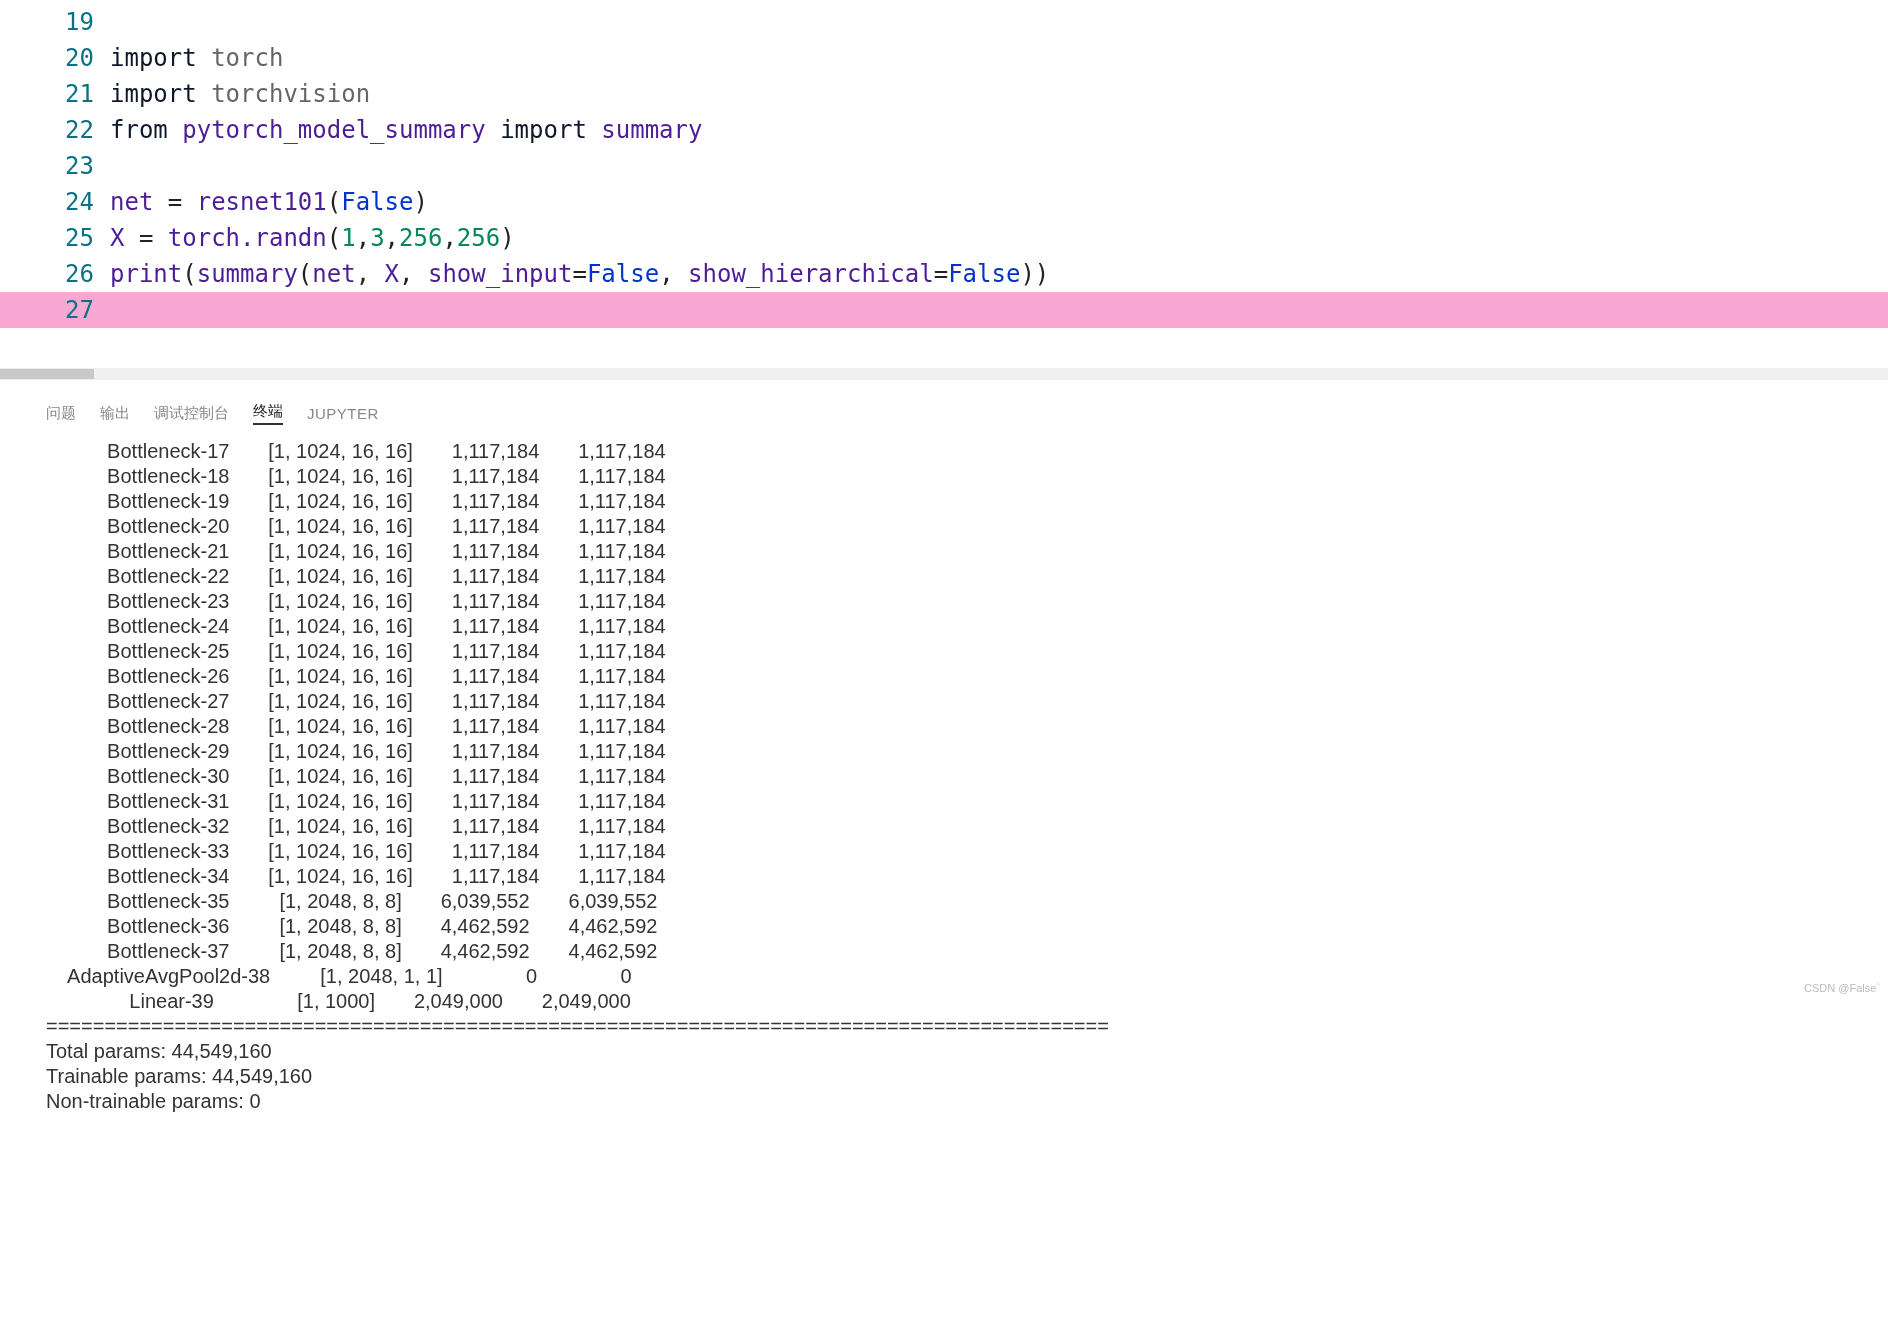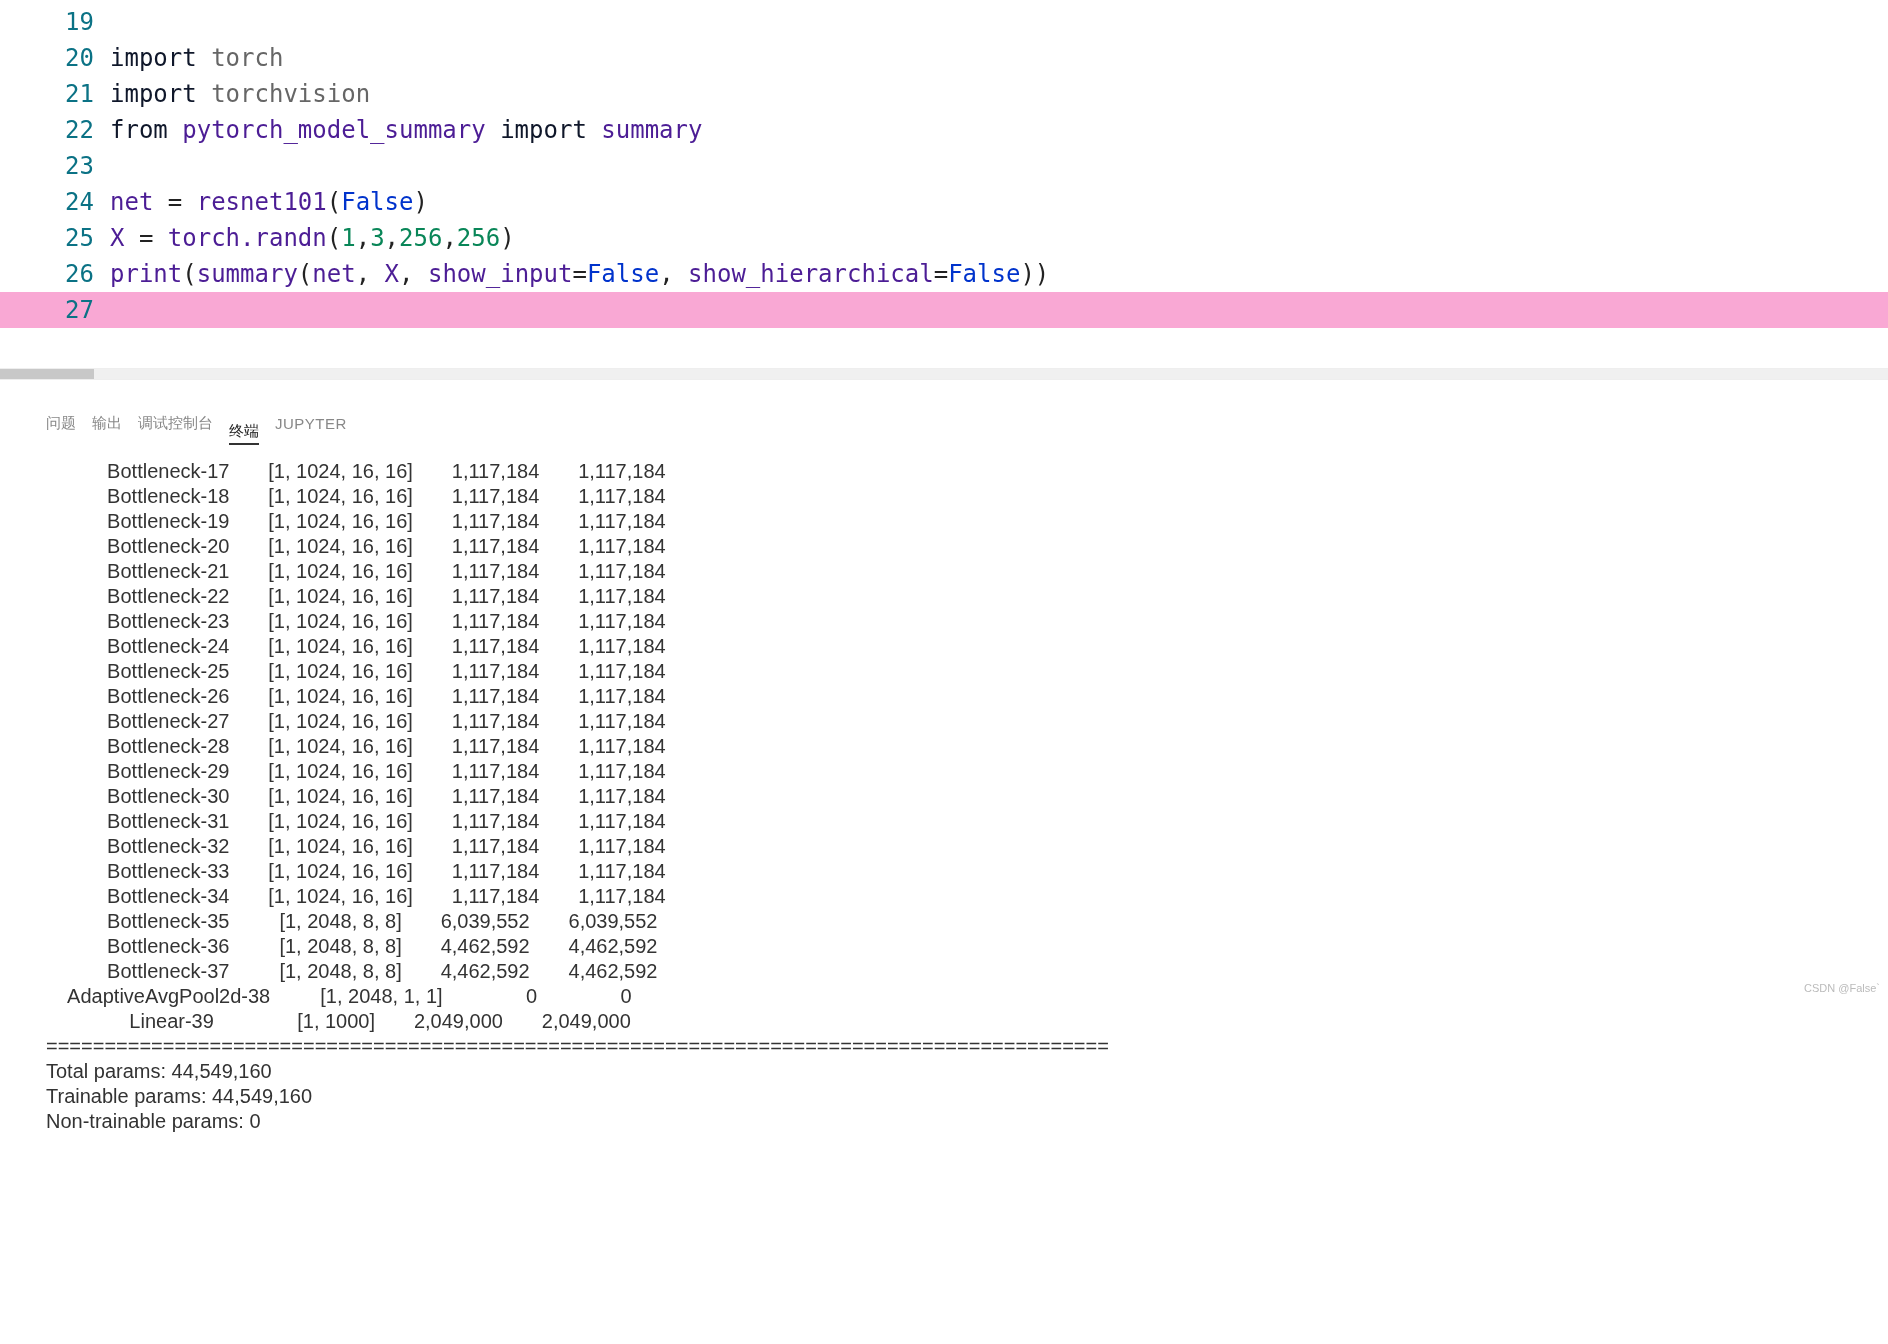--- a/index.html
+++ b/index.html
@@ -55,33 +55,32 @@
   }
   .minimap-strip::before {
     content: '';
     position: absolute;
     left: 0; top: 0;
     width: 94px; height: 100%;
     background: #c8c8c8;
   }
   .panel-tabs {
     display: flex;
-    gap: 16px;
+    gap: 24px;
     font-family: "Microsoft YaHei", "PingFang SC", sans-serif;
     font-size: 15px;
     color: #888;
     padding: 22px 0 8px 46px;
     align-items: center;
   }
   .panel-tab { cursor: pointer; }
   .panel-tab.active {
     color: #222;
     border-bottom: 2px solid #333;
     padding-bottom: 2px;
-    margin-top: 20px;
   }
   .panel-tab.upper { letter-spacing: 0.5px; text-align: center; }
   .terminal-output {
     font-family: Liberation Sans, sans-serif;
     font-size: 20px;
     line-height: 1.25;
     color: #333;
     white-space: pre;
     padding-left: 46px;
     padding-top: 6px;

